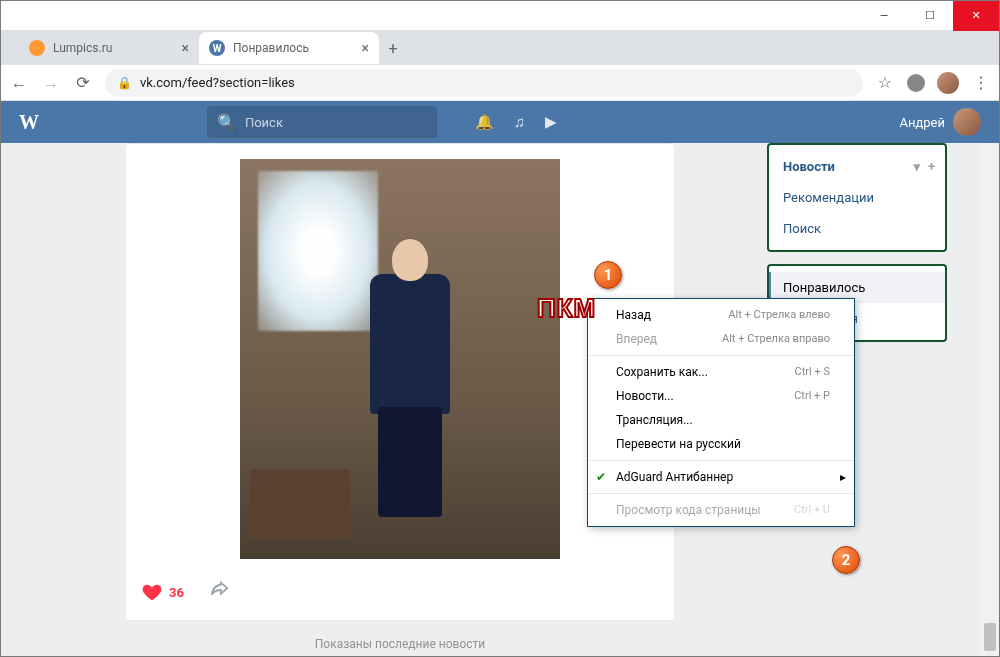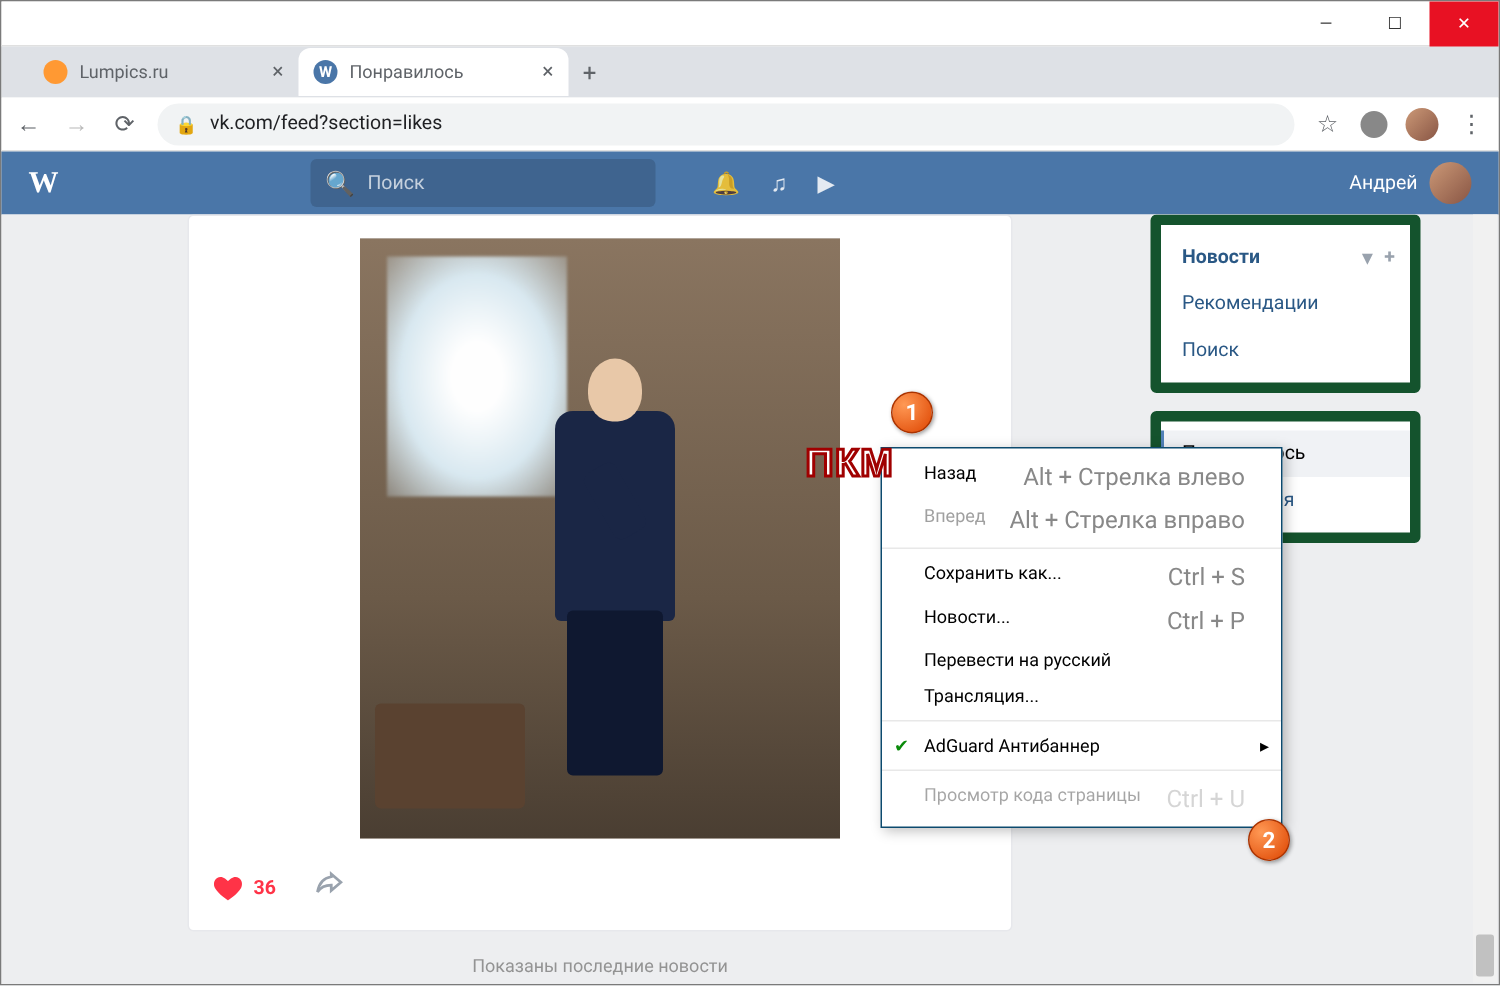--- a/index.html
+++ b/index.html
@@ -44,37 +44,37 @@
 .postimg .body{position:absolute;left:20px;top:35px;width:80px;height:140px;background:#1a2645;border-radius:12px 12px 4px 4px}
 .postimg .arm{position:absolute;left:48px;top:70px;width:24px;height:50px;background:#1a2645;border-radius:6px;transform:rotate(-30deg)}
 .postimg .legs{position:absolute;left:28px;top:168px;width:64px;height:110px;background:#0f1830;border-radius:4px}
 .postimg .furniture{position:absolute;left:10px;bottom:20px;width:100px;height:70px;background:#5a4230;border-radius:4px}
 .postactions{display:flex;gap:24px;margin-top:12px;padding-top:8px}
 .likebtn{display:flex;align-items:center;gap:6px;color:#ff3347;font-weight:bold;font-size:13px}
 .likebtn svg{width:22px;height:22px;fill:#ff3347}
 .sharebtn{color:#99a2ad}
 .sharebtn svg{width:22px;height:22px;fill:none;stroke:#99a2ad;stroke-width:2}
 .sidebar{position:absolute;right:52px;top:0;width:180px}
-.sidebox{background:#fff;border:7px solid #14532d;border-radius:4px;padding:6px 0;margin-bottom:12px}
+.sidebox{background:#fff;border:2px solid #14532d;border-radius:4px;padding:6px 0;margin-bottom:12px}
 .sideitem{padding:8px 14px;font-size:13px;color:#2a5885;cursor:pointer;display:flex;align-items:center}
 .sideitem.header{font-weight:bold;position:relative}
 .sideitem.active{background:#f0f2f5;border-left:2px solid #5181b8;padding-left:12px;color:#000}
 .sideactions{position:absolute;right:10px;top:8px;display:flex;gap:8px;color:#99a2ad}
 .footer{text-align:center;padding:16px;font-size:12px;color:#939393}
 .scrollbar{position:absolute;right:1px;top:142px;bottom:1px;width:16px;background:#f1f1f1}
 .scrollthumb{position:absolute;right:2px;bottom:4px;width:12px;height:28px;background:#c1c1c1;border-radius:2px}
 .callout{position:absolute;font-family:Impact,Arial Black,sans-serif;color:#fff;-webkit-text-stroke:2px #a00000;font-weight:900}
 .callout.pkm{left:536px;top:292px;font-size:26px;letter-spacing:1px}
 .circle{position:absolute;width:28px;height:28px;border-radius:50%;background:radial-gradient(circle at 30% 30%,#ff9955,#dd4400);border:1px solid #aa3300;color:#fff;display:flex;align-items:center;justify-content:center;font-weight:bold;font-size:15px;box-shadow:1px 1px 3px rgba(0,0,0,0.4)}
 .circle.c1{left:593px;top:260px}
 .circle.c2{left:831px;top:545px}
 .ctxmenu{position:absolute;left:586px;top:297px;width:268px;background:#fff;border:1px solid #0c4a6e;box-shadow:2px 2px 8px rgba(0,0,0,0.25);font-size:12px;padding:4px 0}
 .ctxitem{display:flex;justify-content:space-between;padding:5px 24px 5px 28px;color:#000;position:relative}
 .ctxitem.disabled{color:#a0a0a0}
-.ctxitem .kbd{color:#888;font-size:16px}
+.ctxitem .kbd{color:#888;font-size:11px}
 .ctxsep{height:1px;background:#e8e8e8;margin:4px 0}
 .ctxitem .sub{position:absolute;right:8px}
 .ctxitem .checkicon{position:absolute;left:8px;color:#0a8a0a}
 .highlighted{position:absolute;left:581px;top:521px;width:278px;height:30px;border:3px solid #e21b1b;border-radius:6px;background:#fff;display:flex;align-items:center;justify-content:space-between;padding:0 20px 0 28px;font-size:12px;z-index:5;box-shadow:0 0 4px rgba(226,27,27,0.3)}
 .highlighted .kbd{color:#888;font-size:11px}
 </style>
 </head>
 <body>
 
 <div class="window">
@@ -198,24 +198,24 @@
     <div class="ctxsep"></div>
     <div class="ctxitem">
         <span>Сохранить как...</span>
         <span class="kbd">Ctrl + S</span>
       </div>
     <div class="ctxitem">
         <span>Новости...</span>
         <span class="kbd">Ctrl + P</span>
       </div>
     <div class="ctxitem">
+        <span>Трансляция...</span>
+      </div>
+    <div class="ctxitem">
         <span>Перевести на русский</span>
-      </div>
-    <div class="ctxitem">
-        <span>Трансляция...</span>
       </div>
     <div class="ctxsep"></div>
     <div class="ctxitem">
         <span class="checkicon">✔</span>
         <span>AdGuard Антибаннер</span>
         <span class="sub">▸</span>
       </div>
     <div class="ctxsep"></div>
     <div class="ctxitem" style="opacity:0.35">
         <span>Просмотр кода страницы</span>

